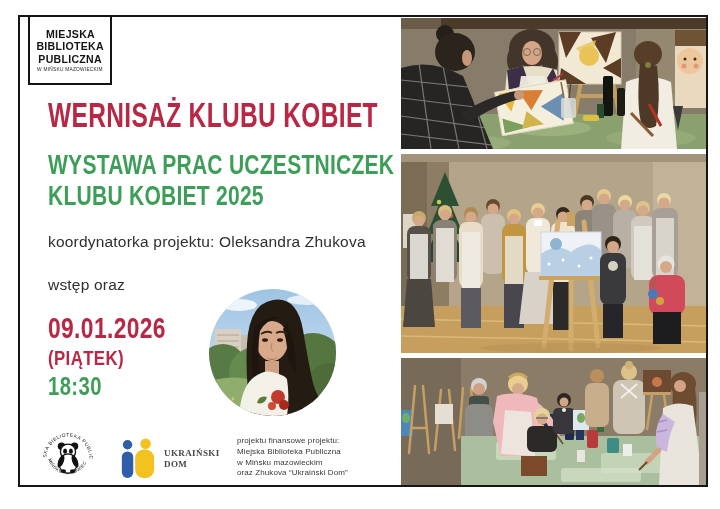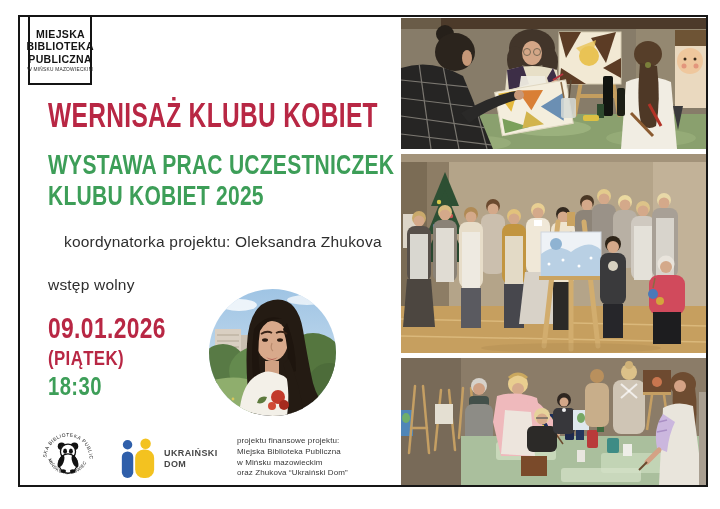--- a/index.html
+++ b/index.html
@@ -2,46 +2,46 @@
 <html><head>
 <meta charset="utf-8">
 <style>
   html,body{margin:0;padding:0;background:#ffffff;}
   .page{position:relative;width:720px;height:509px;background:#ffffff;overflow:hidden;
         font-family:"Liberation Sans",sans-serif;}
   .abs{position:absolute;}
   
   .frame{left:18px;top:15px;width:690px;height:472px;border:2px solid #161616;box-sizing:border-box;z-index:1;}
   
-  .logo-box{left:28px;top:15px;width:64px;height:70px;background:#fff;border:2px solid #141414;
+  .logo-box{left:28px;top:15px;width:84px;height:70px;background:#fff;border:2px solid #141414;
             box-sizing:border-box;display:flex;flex-direction:column;align-items:center;justify-content:center;z-index:4;}
   .lb-big{font-size:11px;font-weight:bold;line-height:12.5px;letter-spacing:.3px;color:#141414;white-space:nowrap;transform:scaleX(.96);}
   .lb-small{font-size:4.8px;letter-spacing:.25px;color:#2a2a2a;margin-top:2px;white-space:nowrap;}
   
   .cond{font-weight:bold;transform-origin:left top;white-space:nowrap;z-index:3;}
   .title{left:48px;top:95px;font-size:35px;letter-spacing:.5px;color:#b82744;transform:scaleX(.70);}
   .subtitle{left:48px;top:150px;font-size:27px;line-height:31px;letter-spacing:.3px;color:#3d9e58;transform:scaleX(.78);}
   .bodyline{left:48px;font-size:15.5px;letter-spacing:.2px;color:#2e2e2e;white-space:nowrap;z-index:3;}
-  .coordinator{top:233px;margin-left:16px;}
+  .coordinator{top:233px;}
   .admission{top:276px;}
   .date{left:48px;top:311px;font-size:30px;color:#b82744;transform:scaleX(.76);letter-spacing:.5px;}
   .weekday{left:48px;top:346px;font-size:21px;color:#b82744;transform:scaleX(.80);letter-spacing:.5px;}
   .time{left:48px;top:371px;font-size:26px;color:#3d9e58;transform:scaleX(.78);letter-spacing:.5px;}
   
   .portrait{left:209px;top:289px;width:127px;height:127px;border-radius:50%;overflow:hidden;z-index:3;}
   
   .photo{left:401px;width:305px;z-index:2;overflow:hidden;}
   .photo-top{top:18px;height:131px;}
   .photo-mid{top:154px;height:199px;}
   .photo-bot{top:358px;height:127px;}
   .photo svg{display:block;}
   
   .panda{left:40px;top:428px;width:56px;height:56px;z-index:3;}
   .udom{left:119px;top:438px;display:flex;align-items:center;gap:7px;z-index:3;}
-  .udom-text{font-size:9px;font-weight:bold;line-height:11.5px;letter-spacing:.4px;color:#474747;}
+  .udom-text{font-size:9px;font-weight:bold;line-height:11.5px;letter-spacing:.4px;color:#474747;font-family:Liberation Serif, serif;}
   .support{left:237px;top:436px;font-size:8px;line-height:10.8px;letter-spacing:.1px;color:#383838;z-index:3;}
 </style>
 </head>
 <body>
 
 <div class="page">
 
   <div class="abs frame"></div>
 
   <div class="abs logo-box">
@@ -51,21 +51,21 @@
     <div class="lb-small">W MIŃSKU MAZOWIECKIM</div>
   </div>
 
   <div class="abs cond title">WERNISAŻ KLUBU KOBIET</div>
   <div class="abs cond subtitle">
     <div>WYSTAWA PRAC UCZESTNICZEK</div>
     <div>KLUBU KOBIET 2025</div>
   </div>
 
   <div class="abs bodyline coordinator">koordynatorka projektu: Oleksandra Zhukova</div>
-  <div class="abs bodyline admission">wstęp wolny</div>
+  <div class="abs bodyline admission">wstęp oraz</div>
 
   <div class="abs cond date">09.01.2026</div>
   <div class="abs cond weekday">(PIĄTEK)</div>
   <div class="abs cond time">18:30</div>
 
   <div class="abs portrait">
     <svg width="127" height="127" viewBox="0 0 127 127">
       <defs>
         <linearGradient id="sky" x1="0" y1="0" x2="0" y2="1">
           <stop offset="0" stop-color="#9fc4e4"></stop>

